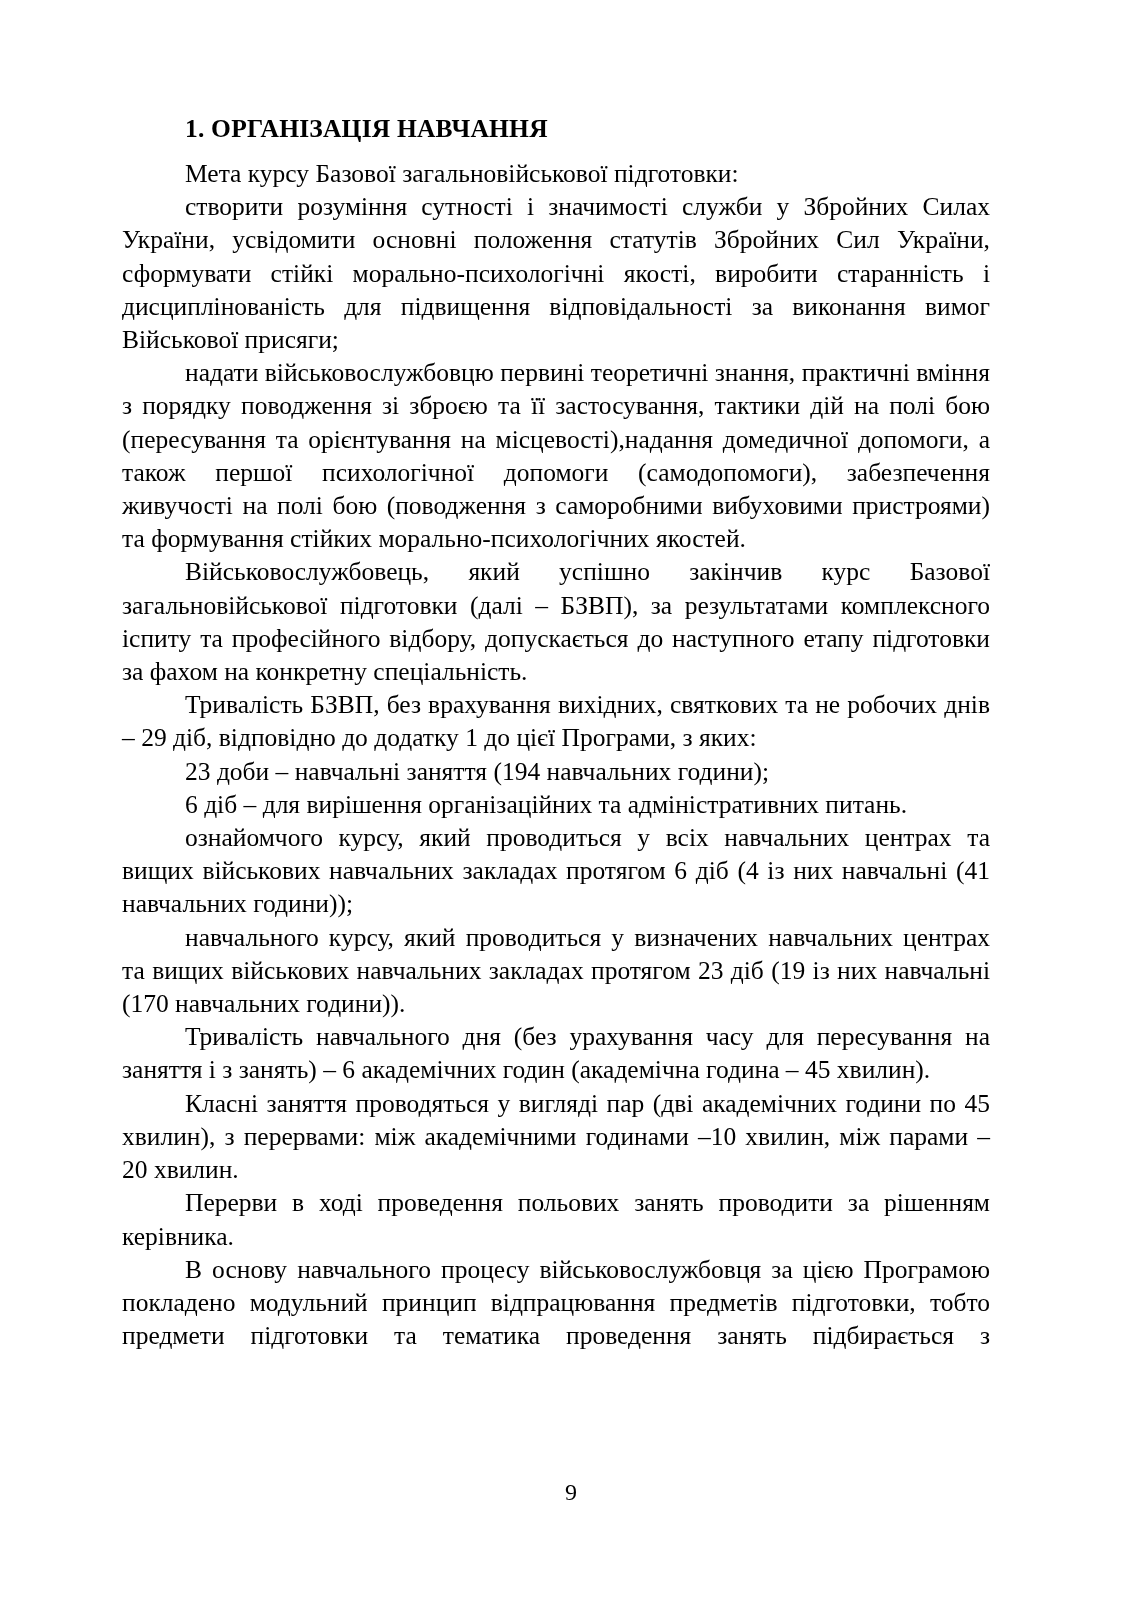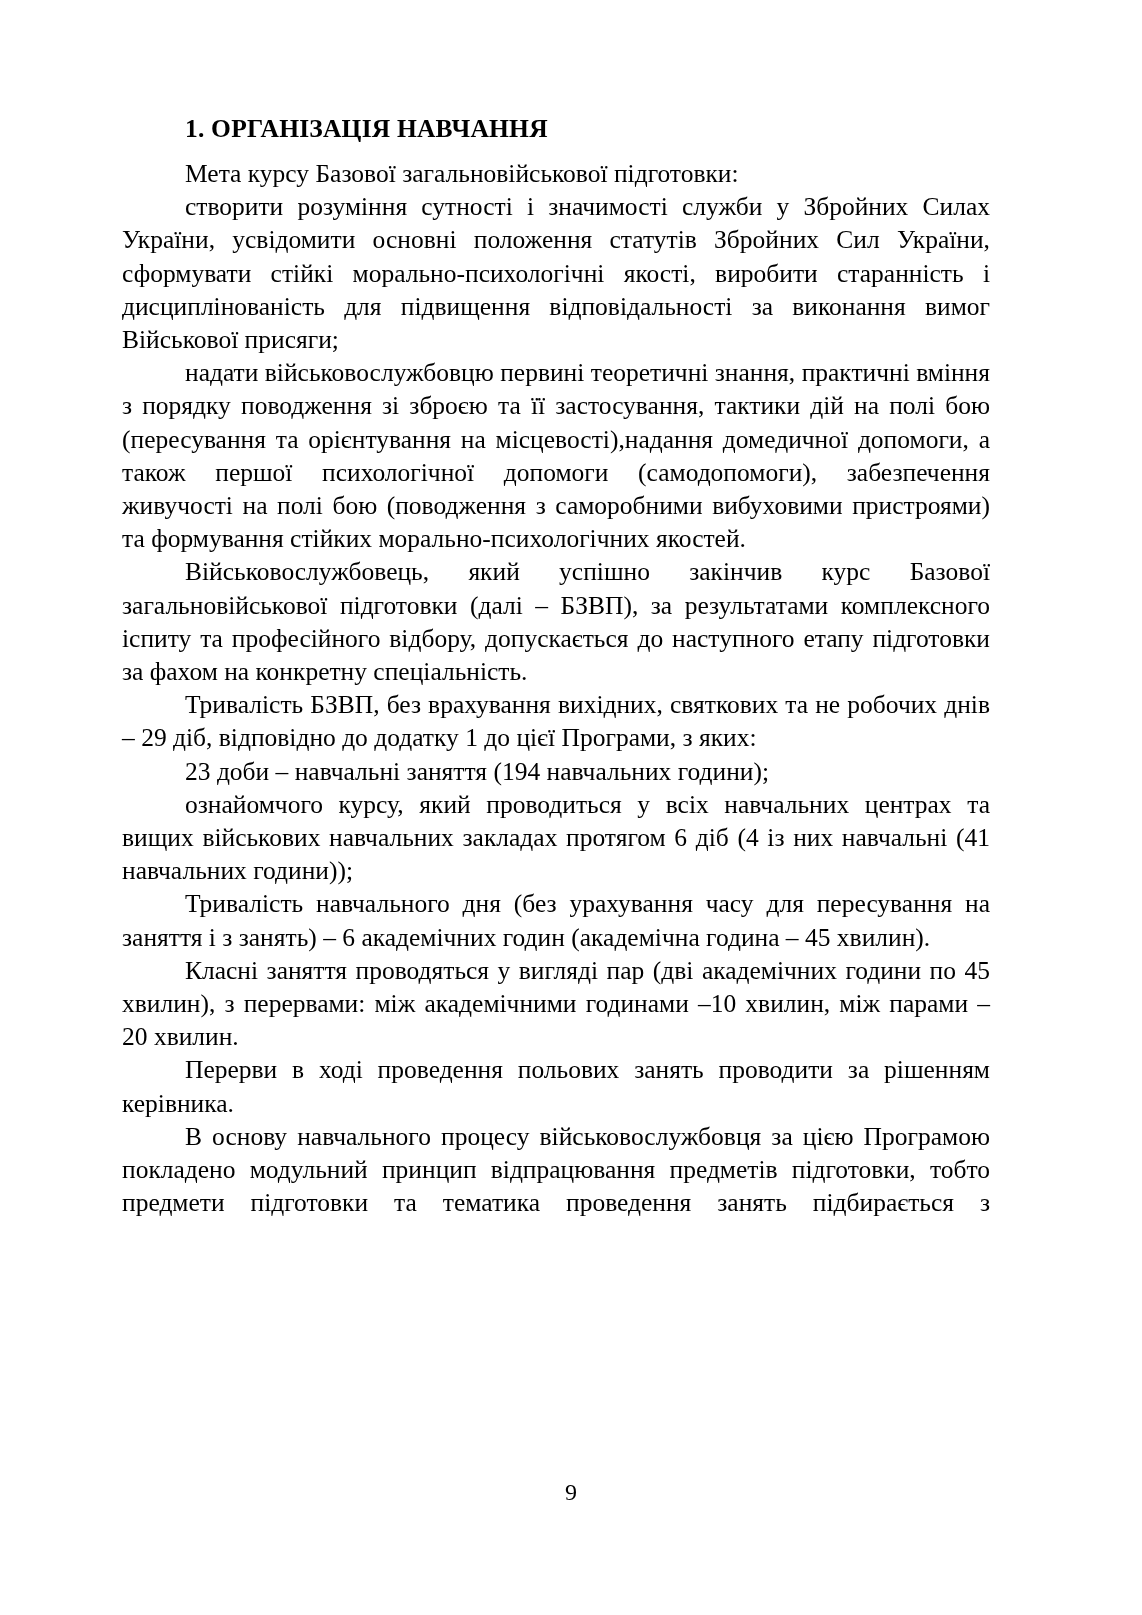--- a/index.html
+++ b/index.html
@@ -75,24 +75,26 @@
     <p class="para">створити розуміння сутності і значимості служби у Збройних Силах України, усвідомити основні положення статутів Збройних Сил України, сформувати стійкі морально-психологічні якості, виробити старанність і дисциплінованість для підвищення відповідальності за виконання вимог Військової присяги;</p>
 
     <p class="para">надати військовослужбовцю первині теоретичні знання, практичні вміння з порядку поводження зі зброєю та її застосування, тактики дій на полі бою (пересування та орієнтування на місцевості),надання домедичної допомоги, а також першої психологічної допомоги (самодопомоги), забезпечення живучості на полі бою (поводження з саморобними вибуховими пристроями) та формування стійких морально-психологічних якостей.</p>
 
     <p class="para">Військовослужбовець, який успішно закінчив курс Базової загальновійськової підготовки (далі – БЗВП), за результатами комплексного іспиту та професійного відбору, допускається до наступного етапу підготовки за фахом на конкретну спеціальність.</p>
 
     <p class="para">Тривалість БЗВП, без врахування вихідних, святкових та не робочих днів – 29 діб, відповідно до додатку 1 до цієї Програми, з яких:</p>
 
     <p class="para">23 доби – навчальні заняття (194 навчальних години);</p>
 
+    <p class="para">6 діб – для вирішення організаційних та адміністративних питань.</p>
 
 
     <p class="para">ознайомчого курсу, який проводиться у всіх навчальних центрах та вищих військових навчальних закладах протягом 6 діб (4 із них навчальні (41 навчальних години));</p>
 
+    <p class="para">навчального курсу, який проводиться у визначених навчальних центрах та вищих військових навчальних закладах протягом 23 діб (19 із них  навчальні (170 навчальних години)).</p>
 
     <p class="para">Тривалість навчального дня (без урахування часу для пересування на заняття і з занять) – 6 академічних годин (академічна година – 45 хвилин).</p>
 
     <p class="para">Класні заняття проводяться у вигляді пар (дві академічних години по 45 хвилин), з перервами: між академічними годинами –10 хвилин, між парами – 20 хвилин.</p>
 
     <p class="para">Перерви в ході проведення польових занять проводити за рішенням керівника.</p>
 
 
     <p class="para last-ragged">В основу навчального процесу військовослужбовця за цією Програмою покладено модульний принцип відпрацювання предметів підготовки, тобто предмети підготовки та тематика проведення занять підбирається з</p>
 

